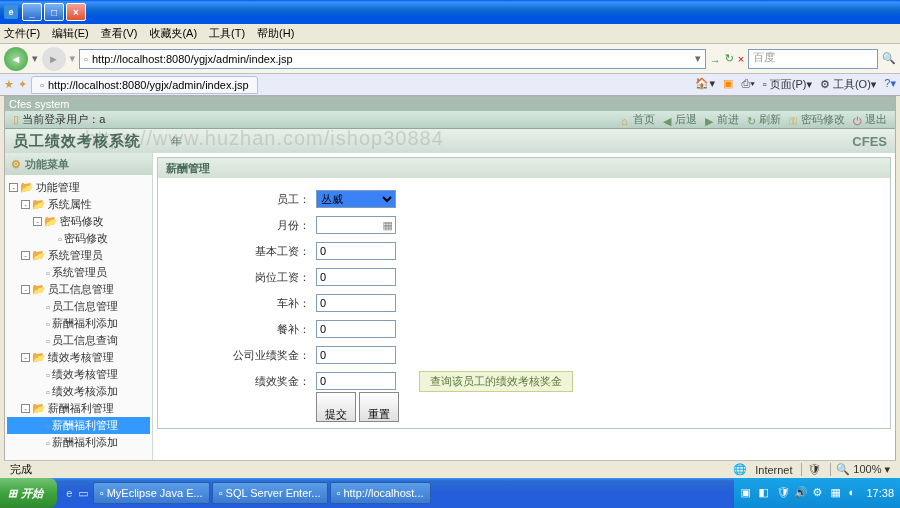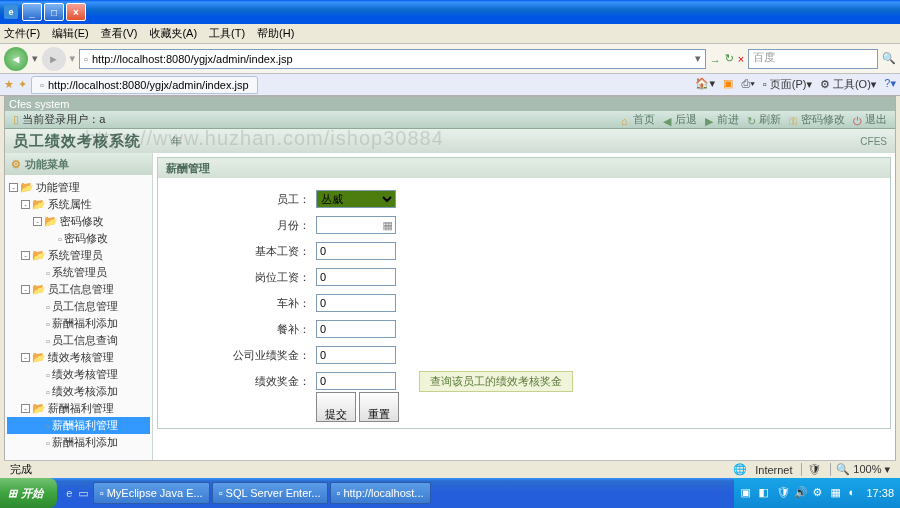--- a/index.html
+++ b/index.html
@@ -24,41 +24,41 @@
 .tb-right{margin-left:auto;display:flex;gap:8px;color:#333}
 .content{position:absolute;top:96px;left:4px;right:4px;bottom:30px;background:#fff;border:1px solid #b0b0b0}
 .syshdr{height:14px;background:#a8bcb2;color:#fff;padding:0 4px;display:flex;align-items:center}
 .teal-hdr{height:18px;background:linear-gradient(to bottom,#d8e8e0,#b8d0c4);border-bottom:1px solid #90a898;display:flex;align-items:center;padding:0 8px}
 .teal-hdr .left{color:#333}
 .teal-hdr .right{margin-left:auto;display:flex;gap:8px}
 .teal-hdr .right a{color:#5a7a6a;text-decoration:none;display:flex;align-items:center;gap:2px}
 .teal-hdr .right .ico{width:10px;height:10px;display:inline-block}
 .banner{height:24px;position:relative;background:linear-gradient(to bottom,#e8f0ea,#d0ddd4);display:flex;align-items:center;padding:0 8px}
 .banner .sysname{font-size:15px;font-weight:bold;color:#4a6a5a;letter-spacing:1px}
-.banner .cfes{margin-left:auto;font-weight:normal;color:#6a8a7a;font-size:10px}
+.banner .cfes{margin-left:auto;font-weight:bold;color:#6a8a7a;font-size:13px}
 .watermark{position:absolute;left:80px;top:-2px;color:rgba(120,120,120,.25);font-size:20px;letter-spacing:1px;font-family:Arial}
 .main{display:flex;height:calc(100% - 56px)}
 .sidebar{width:148px;background:#f9faf9;border-right:1px solid #cdd8cf}
 .side-hdr{height:22px;background:linear-gradient(to bottom,#e0ece4,#c8d8cc);display:flex;align-items:center;padding:0 6px;gap:4px;color:#5a7a6a;font-weight:bold}
 .side-hdr .gear{color:#d4a040}
 .tree{padding:4px 2px}
 .tree-item{display:flex;align-items:center;gap:2px;padding:1px 0;color:#333}
 .tree-item.sel{background:#3399ff;color:#fff}
 .tree-item .tog{width:9px;height:9px;border:1px solid #888;display:inline-flex;align-items:center;justify-content:center;font-size:8px;line-height:1;background:#fff;color:#555}
 .tree-item .sp{display:inline-block}
 .tree-item .fold{color:#d4a040}
 .tree-item .doc{color:#8a9a8a}
 .workarea{flex:1;padding:4px;overflow:auto}
 .panel{border:1px solid #b8ccc0}
 .panel-hdr{height:20px;background:linear-gradient(to bottom,#e4eee6,#d4e0d6);padding:0 8px;display:flex;align-items:center;font-weight:bold;color:#4a6a5a}
 .panel-body{padding:8px;background:#fff}
 .form-row{display:flex;align-items:center;height:26px}
 .form-lbl{width:150px;text-align:right;padding-right:6px;color:#333}
 .form-ctl input[type=text]{width:80px;height:18px;border:1px solid #7f9db9;padding:0 3px}
-.form-ctl select{width:80px;height:18px;border:1px solid #7f9db9;background:#4d7c0f}
+.form-ctl select{width:80px;height:18px;border:1px solid #7f9db9;background:#3b82f6}
 .form-ctl .datebox{width:80px;height:18px;border:1px solid #7f9db9;display:inline-flex;align-items:center;justify-content:flex-end;padding:0 2px;background:#fff}
 .hint-btn{display:inline-block;background:#f0f4d8;border:1px solid #c8d090;padding:2px 10px;color:#5a7a3a;margin-left:20px}
 .btn{height:20px;border:1px solid #888;background:linear-gradient(to bottom,#fefefe,#e0e0e0);padding:14px 8px}
 .ie-status{position:absolute;bottom:30px;left:4px;right:4px;height:18px;background:#ece9d8;border-top:1px solid #c0c0c0;display:flex;align-items:center;padding:0 6px}
 .ie-status .right{margin-left:auto;display:flex;align-items:center;gap:8px;color:#333}
 .taskbar{position:absolute;bottom:0;left:0;right:0;height:30px;background:linear-gradient(to bottom,#3a93ff 0%,#2b6cd0 10%,#245edb 50%,#245edb 100%);display:flex;align-items:center}
 .startbtn{height:30px;padding:0 14px 0 8px;background:linear-gradient(to bottom,#73c373 0%,#3ea43e 50%,#2e8a2e 100%);color:#fff;font-weight:bold;font-style:italic;display:flex;align-items:center;gap:4px;border-top-right-radius:8px;border-bottom-right-radius:8px}
 .task{height:22px;margin:0 1px;padding:0 6px;background:linear-gradient(to bottom,#5b9de8,#3b7bd0);border:1px solid #2a5aa8;color:#fff;display:flex;align-items:center;gap:3px;max-width:140px;overflow:hidden;white-space:nowrap;border-radius:2px}
 .tray{margin-left:auto;height:30px;background:linear-gradient(to bottom,#19a4e8,#0d8ad4);padding:0 6px;display:flex;align-items:center;gap:4px;color:#fff}
 .tray .ico{width:14px;height:14px}

